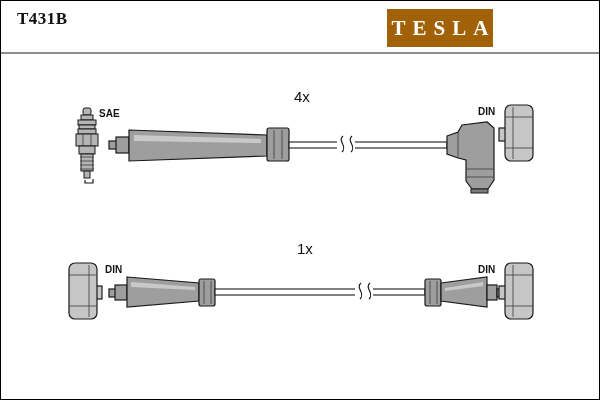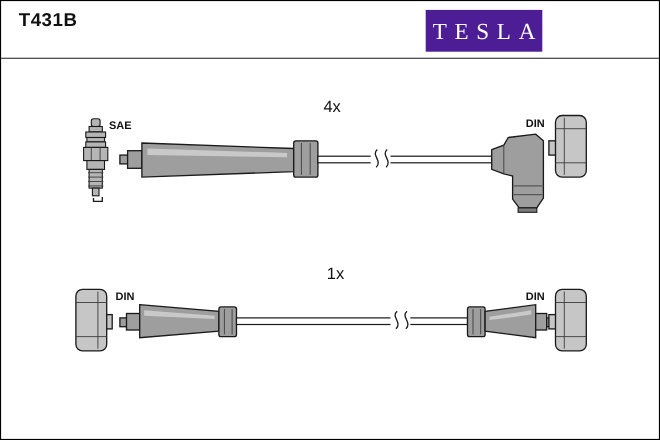--- a/index.html
+++ b/index.html
@@ -3,31 +3,31 @@
 <meta charset="utf-8">
 <style>
   html,body { margin:0; padding:0; background:#ffffff; }
   .page {
     position:relative; width:598px; height:398px;
     border:1px solid #000; background:#fff; overflow:hidden;
     font-family:"Liberation Sans", sans-serif; color:#111;
   }
   .code {
     position:absolute; left:16px; top:8px;
-    font-size:17px; font-weight:bold; letter-spacing:.5px;
+    font-size:17px; font-weight:bold; letter-spacing:.5px;font-family:Liberation Serif, serif;
   }
   .subtitle {
     position:absolute; left:16px; top:33px;
     font-size:8.5px; letter-spacing:.2px;
   }
   .logo {
     position:absolute; left:386px; top:8px; width:106px; height:38px;
-    background:#4c1d95; color:#fff;
+    background:#a16207; color:#fff;
     display:flex; align-items:center; justify-content:center;
-    font-family:"Liberation Serif", serif; font-weight:normal;
+    font-family:"Liberation Serif", serif; font-weight:bold;
     font-size:21px; letter-spacing:7px; text-indent:7px;
   }
   .diagram { position:absolute; left:0; top:0; width:598px; height:398px; }
 
   .boot   { fill:#9e9e9e; stroke:#1a1a1a; stroke-width:1.2; }
   .hl     { fill:#c9c9c9; stroke:none; }
   .collar { fill:#9e9e9e; stroke:#1a1a1a; stroke-width:1.2; }
   .cap    { fill:#c6c6c6; stroke:#1a1a1a; stroke-width:1.2; }
   .plug   { fill:#b5b5b5; stroke:#1a1a1a; stroke-width:1; }
   .cable  { fill:#ffffff; stroke:#1a1a1a; stroke-width:1.1; }

